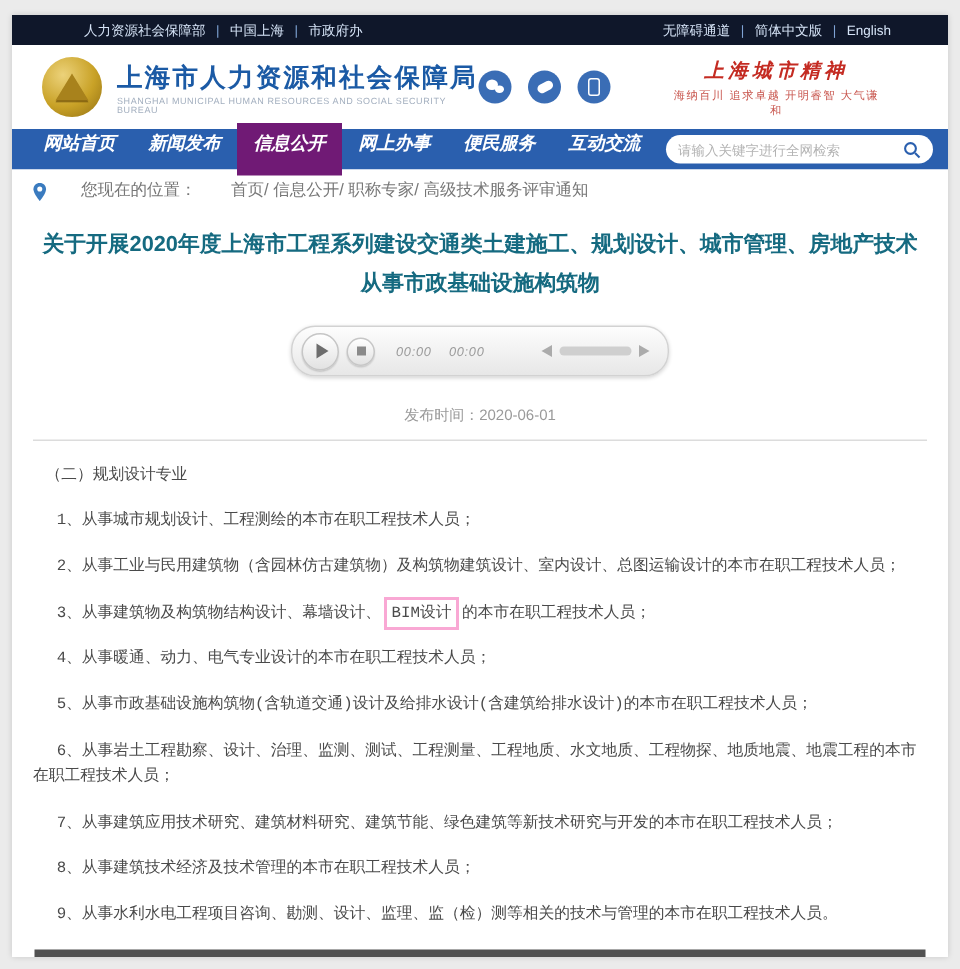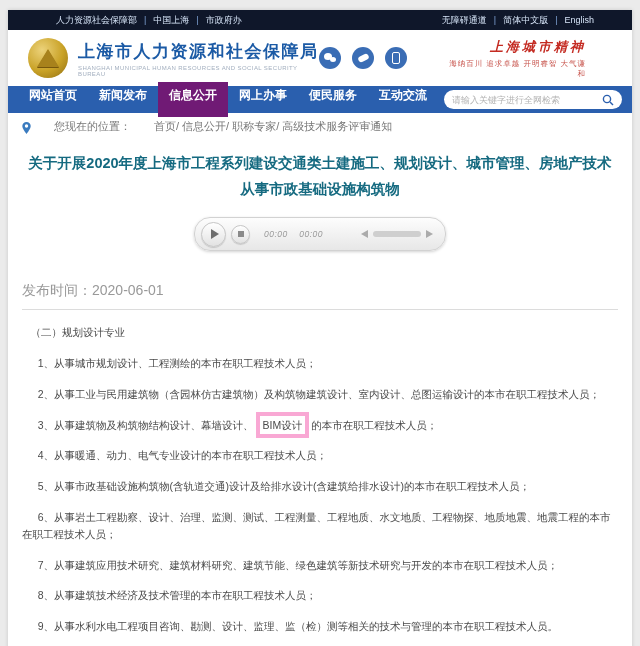--- a/index.html
+++ b/index.html
@@ -24,28 +24,28 @@
   .site-title { color:#1b5aa5; font-size:17px; font-weight:bold; letter-spacing:1.5px; }
   .site-sub { color:#a3afbf; font-size:6px; letter-spacing:.4px; margin-top:2px; }
   .header-right { margin-left:auto; display:flex; align-items:center; gap:42px; padding-right:26px; }
   .hicons { display:flex; gap:11px; }
   .hicon { width:22px; height:22px; border-radius:50%; background:#3a6db5; position:relative; cursor:pointer; }
   .hicon .dotA { position:absolute; left:5px; top:6px; width:8px; height:7px; border-radius:50%; background:#fff; }
   .hicon .dotB { position:absolute; left:11px; top:10px; width:6px; height:5px; border-radius:50%; background:#fff; }
   .hicon .handbar { position:absolute; left:6px; top:8px; width:11px; height:6px; border-radius:3px;
     background:#fff; transform:rotate(-28deg); }
   .hicon .phone { position:absolute; left:7px; top:5px; width:8px; height:12px; border:1.5px solid #fff; border-radius:2px; }
-  .spirit { text-align:right; }
+  .spirit { text-align:center; }
   .spirit-title { color:#c42b22; font-size:13px; font-weight:bold; font-style:italic;
     font-family:"Liberation Serif","DejaVu Serif",serif; letter-spacing:3px; }
   .spirit-sub { color:#c8554d; font-size:7.5px; margin-top:3px; letter-spacing:1px; }
 
   
   .nav { background:#2a5fae; height:27px; display:flex; align-items:center; padding:0 10px; }
-  .nav-items { display:flex; height:35px; }
+  .nav-items { display:flex; height:35px;font-style:italic; }
   .nav-item { color:#fff; font-size:12px; font-weight:bold; line-height:27px; padding:0 11px; cursor:pointer; }
   .nav-item.active { background:#701a75; }
   .nav-search { margin-left:auto; background:#fff; border-radius:10px; height:19px; width:178px;
     display:flex; align-items:center; padding:0 8px; }
   .nav-search input { border:none; outline:none; flex:1; font-size:9px; color:#555; background:transparent; }
   .nav-search input::placeholder { color:#b3b3b3; }
   .mag { flex:0 0 auto; }
 
   
   .breadcrumb { height:21px; display:flex; align-items:flex-end; gap:23px; padding:0 14px;
@@ -67,27 +67,27 @@
   .btn-stop { width:19px; height:19px; margin-left:5px; }
   .btn-stop .sq { width:6px; height:6px; background:#8a8a8a; }
   .times { font-size:8.5px; color:#9a9a9a; font-style:italic; letter-spacing:.5px; margin-left:14px; }
   .vol { display:flex; align-items:center; gap:5px; margin-left:auto; margin-right:6px; }
   .spk { width:0; height:0; border-top:4px solid transparent; border-bottom:4px solid transparent;
     border-right:7px solid #ababab; }
   .spk.right { transform:rotate(180deg); }
   .vol-track { width:48px; height:6px; border-radius:3px; background:#cfcfcf; overflow:hidden; cursor:pointer; }
   .vol-fill { width:62%; height:100%; border-radius:3px; background:linear-gradient(#8ed9d3,#43b1a9); }
 
-  .publish { font-size:14px; color:#999; margin-top:31px; }
+  .publish { text-align:center; font-size:10px; color:#999; margin-top:19px; }
   .divider { border-top:1px solid #dcdcdc; margin:9px 0 2px; }
 
   .body-text p { font-size:10.5px; color:#4a4a4a; line-height:1.6; margin:14px 0; }
-  .body-text p.indent { text-indent:1.5em; }
+  .body-text p.indent { text-indent:1.5em;font-family:Liberation Mono, monospace; }
   .body-text p.heading { text-indent:.8em; }
-  .boxed { border:4px solid #f9a8d4; padding:3px 3px; margin:0 2px; }
+  .boxed { border:2px solid #f9a8d4; padding:3px 3px; margin:0 2px; }
 
   .bottom-edge { height:5px; background:#515151; margin:10px 1px 0; }
 </style>
 </head>
 <body>
 
 <div class="page">
 
   <div class="topbar">
     <div><a class="tb-link">人力资源社会保障部</a><span class="sep">|</span><a class="tb-link">中国上海</a><span class="sep">|</span><a class="tb-link">市政府办</a></div>

